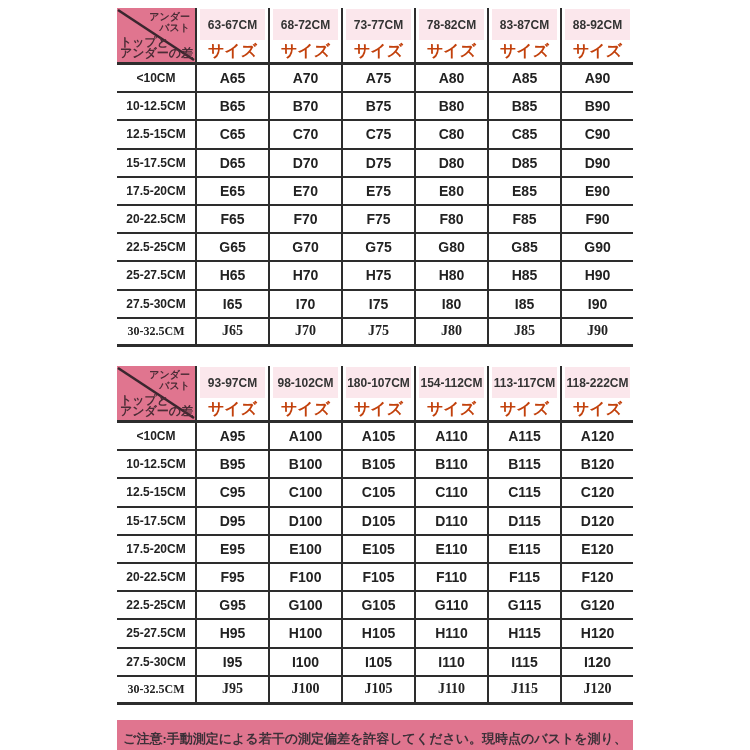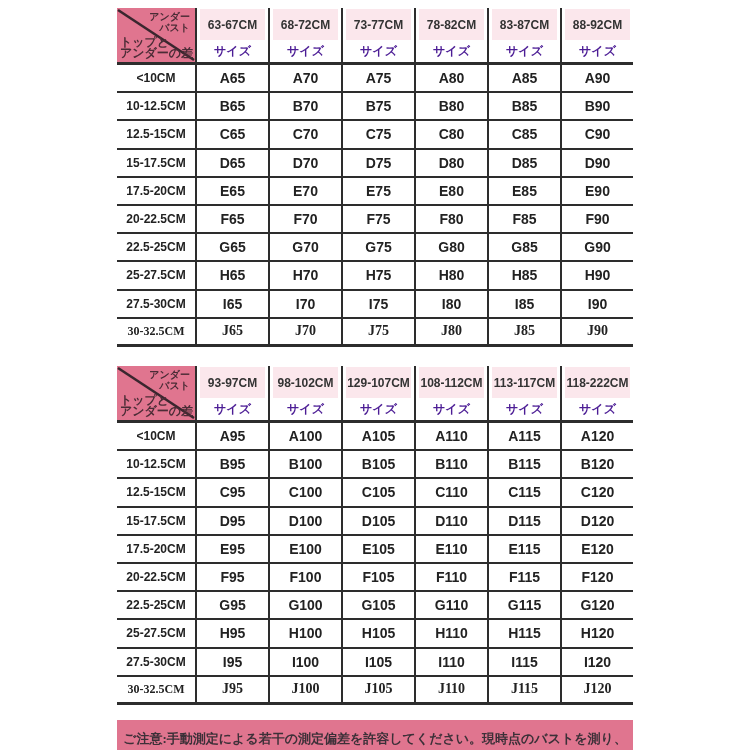--- a/index.html
+++ b/index.html
@@ -14,21 +14,21 @@
   .corner{width:78px;box-sizing:border-box;background:var(--dark-pink);position:relative;overflow:hidden;}
   .corner svg{position:absolute;left:0;top:0;width:100%;height:100%;}
   .corner-tr{position:absolute;top:3px;right:5px;text-align:right;font-size:10px;line-height:11px;
              font-weight:bold;color:#4b2c36;white-space:pre-line;}
   .corner-bl{position:absolute;bottom:3px;left:3px;text-align:left;font-size:12px;line-height:11px;
              font-weight:bold;color:#4b2c36;white-space:pre-line;}
 
   .col-head{width:73px;box-sizing:border-box;border-left:2px solid var(--line);display:flex;flex-direction:column;}
   .band{height:31px;margin:1px 3px 0 3px;background:var(--light-pink);display:flex;align-items:center;
         justify-content:center;font-size:12px;font-weight:bold;color:#333;}
-  .size-label{flex:1;display:flex;align-items:center;justify-content:center;font-size:12px;font-weight:bold;color:#4c1d95;}
+  .size-label{flex:1;display:flex;align-items:center;justify-content:center;font-size:16px;font-weight:bold;color:#c2410c;}
 
   .body-row{display:flex;height:28.2px;box-sizing:border-box;border-bottom:2px solid var(--line);}
   .body-row:last-child{border-bottom-width:3px;font-family:Liberation Serif, serif;}
   .row-label{width:78px;box-sizing:border-box;display:flex;align-items:center;justify-content:center;
              font-size:12px;font-weight:600;}
   .cell{width:73px;box-sizing:border-box;border-left:2px solid var(--line);display:flex;align-items:center;
         justify-content:center;font-size:14px;font-weight:600;}
 
   .note{position:absolute;left:117px;top:712px;width:516px;height:38px;background:var(--dark-pink);
         display:flex;flex-direction:column;align-items:center;justify-content:center;
@@ -179,25 +179,25 @@
         </div>
         <div class="col-head">
           <div class="band">93-97CM</div>
           <div class="size-label">サイズ</div>
         </div>
         <div class="col-head">
           <div class="band">98-102CM</div>
           <div class="size-label">サイズ</div>
         </div>
         <div class="col-head">
-          <div class="band">129-107CM</div>
-          <div class="size-label">サイズ</div>
-        </div>
-        <div class="col-head">
-          <div class="band">108-112CM</div>
+          <div class="band">180-107CM</div>
+          <div class="size-label">サイズ</div>
+        </div>
+        <div class="col-head">
+          <div class="band">154-112CM</div>
           <div class="size-label">サイズ</div>
         </div>
         <div class="col-head">
           <div class="band">113-117CM</div>
           <div class="size-label">サイズ</div>
         </div>
         <div class="col-head">
           <div class="band">118-222CM</div>
           <div class="size-label">サイズ</div>
         </div>

